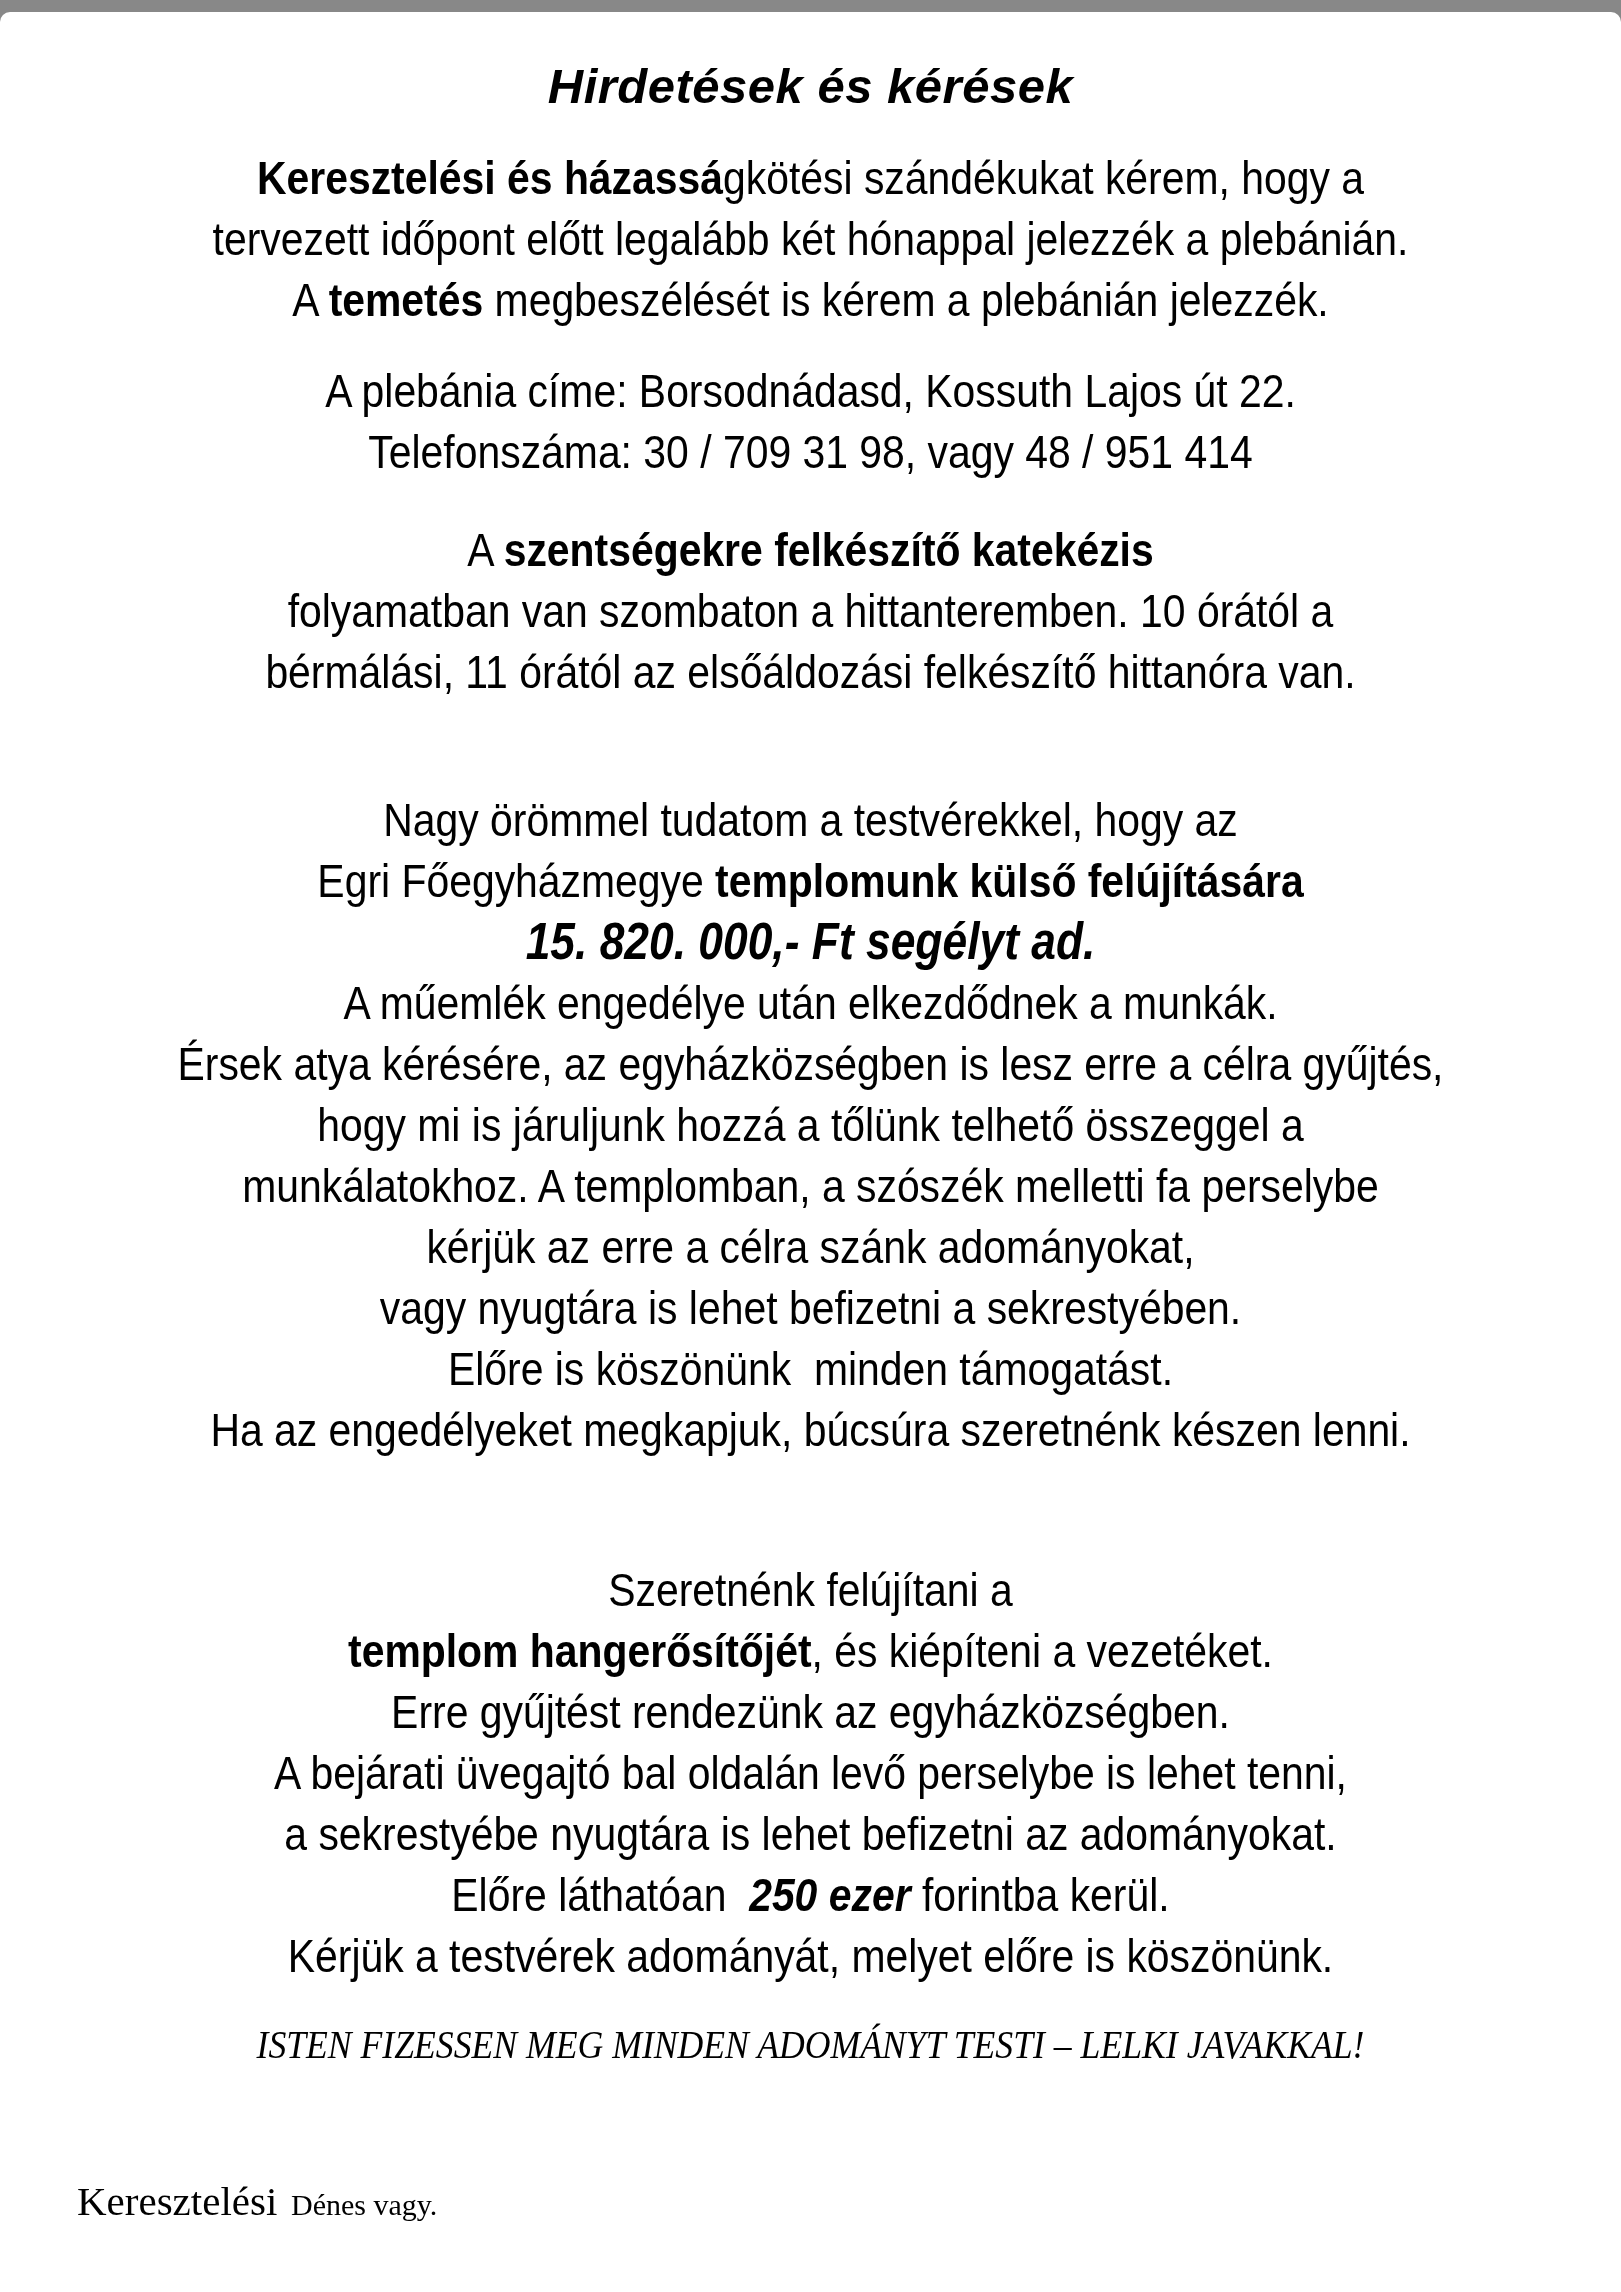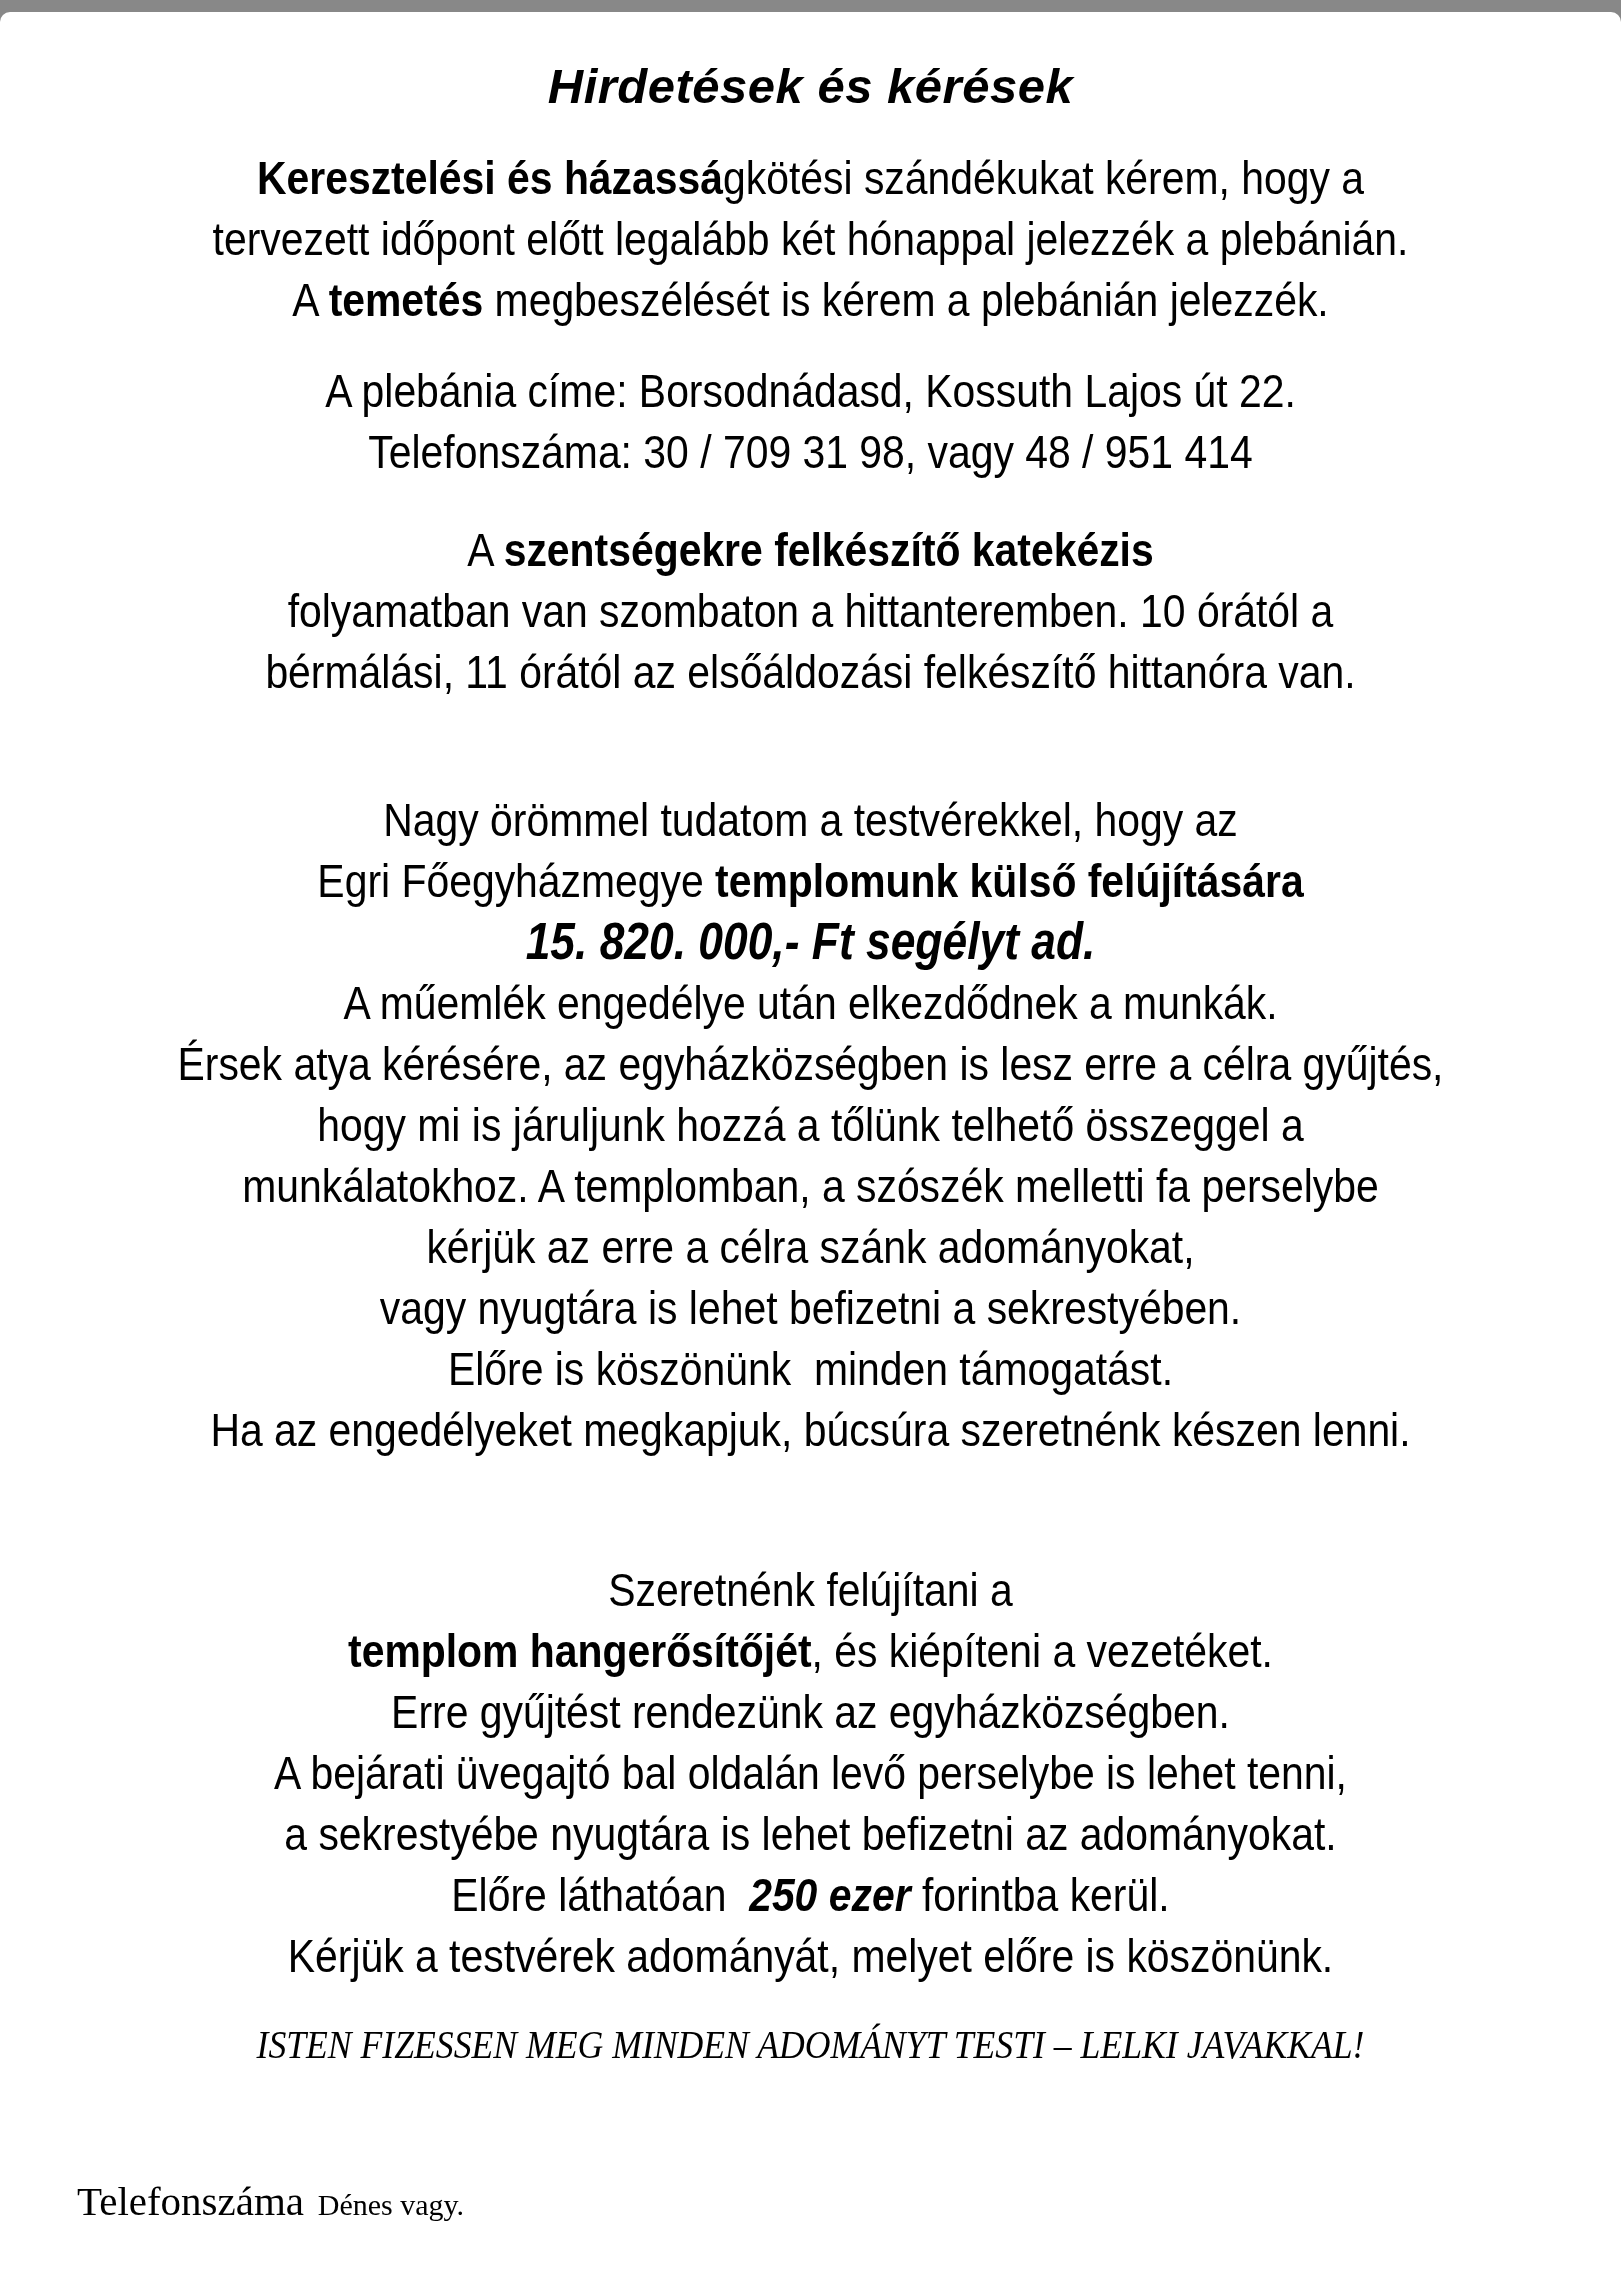--- a/index.html
+++ b/index.html
@@ -120,16 +120,16 @@
         <div class="line" data-name="text-line"><span data-name="text-segment">A bejárati üvegajtó bal oldalán levő perselybe is lehet tenni,</span></div>
         <div class="line" data-name="text-line"><span data-name="text-segment">a sekrestyébe nyugtára is lehet befizetni az adományokat.</span></div>
         <div class="line" data-name="text-line"><span data-name="text-segment">Előre láthatóan  </span><span class="b i" data-name="text-segment">250 ezer</span><span data-name="text-segment"> forintba kerül.</span></div>
         <div class="line" data-name="text-line"><span data-name="text-segment">Kérjük a testvérek adományát, melyet előre is köszönünk.</span></div>
       </div>
     </div>
 
   <div class="blessing" data-name="blessing-line">ISTEN FIZESSEN MEG MINDEN ADOMÁNYT TESTI – LELKI JAVAKKAL!</div>
 
   <div class="signature" data-name="signature">
-    <span class="sig-closing" data-name="signature-closing">Telefonszáma</span><span class="sig-name" data-name="signature-name">Dénes vagy.</span>
+    <span class="sig-closing" data-name="signature-closing">Keresztelési</span><span class="sig-name" data-name="signature-name">Dénes vagy.</span>
   </div>
 </div>
 
 
 </body></html>

